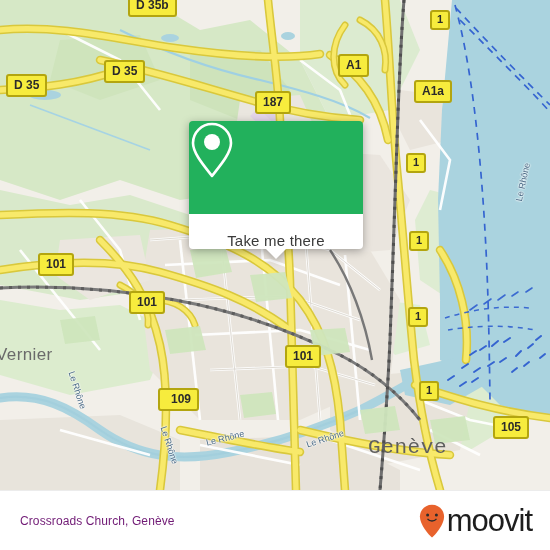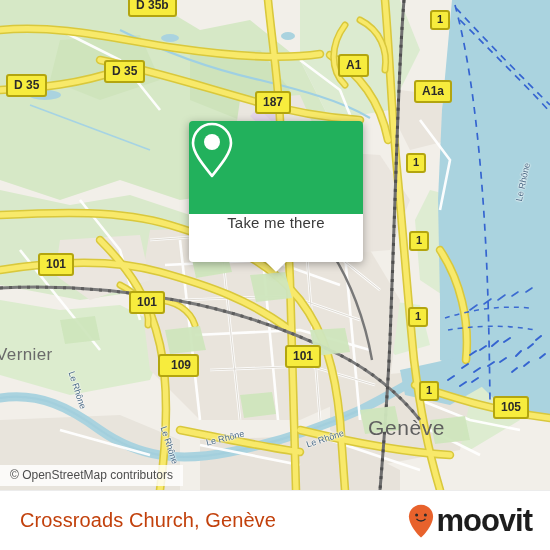--- a/index.html
+++ b/index.html
@@ -58,23 +58,23 @@
     filter:drop-shadow(0 2px 4px rgba(0,0,0,.32));
   }
   #popup-head{
     background:#22b15c;
     height:93px;
     border-radius:4px 4px 0 0;
     display:flex;align-items:center;justify-content:center;
   }
   #popup-foot{
     background:#ffffff;
-    height:48px;
+    height:35px;
     border-radius:0 0 4px 4px;
-    display:flex;align-items:flex-start;justify-content:center;
+    display:flex;align-items:flex-end;justify-content:center;
     position:relative;
   }
   #popup-foot-label{
     font-size:15px;color:#3a3a3a;letter-spacing:.2px;
   }
   #popup-tail{
     position:absolute;
     left:50%;bottom:-10px;margin-left:-11px;
     width:0;height:0;
     border-left:11px solid transparent;
@@ -91,23 +91,23 @@
   }
 
   
   #footer{
     position:absolute;left:0;top:490px;width:550px;height:60px;
     background:#ffffff;
     display:flex;align-items:center;justify-content:space-between;
     box-sizing:border-box;padding:0 18px 0 20px;
     border-top:1px solid #ececec;
   }
-  #footer-title{font-size:20px;color:#c2410c;letter-spacing:.1px;}
+  #footer-title{font-size:12px;color:#701a75;letter-spacing:.1px;}
   #brand{display:flex;align-items:center;gap:2px;}
-  #brand-word{font-size:31px;font-weight:bold;color:#1d1d1d;letter-spacing:-1px;line-height:1;}
+  #brand-word{font-size:31px;font-weight:normal;color:#1d1d1d;letter-spacing:-1px;line-height:1;}
 </style>
 </head>
 <body>
 
 <div id="app">
 
   <div id="map">
     <svg width="550" height="490" viewBox="0 0 550 490">
       <defs>
         <clipPath id="mapclip">
@@ -282,60 +282,59 @@
           <path d="M165,330 L200,326 L206,350 L170,354 Z"></path>
           <path d="M310,330 L345,328 L350,352 L315,356 Z"></path>
           <path d="M360,410 L395,406 L400,430 L365,434 Z"></path>
           <path d="M60,320 L95,316 L100,340 L65,344 Z"></path>
           <path d="M430,420 L465,416 L470,440 L435,444 Z"></path>
           <path d="M240,395 L272,392 L276,414 L244,418 Z"></path>
         </g>
       </g>
     </svg>
 
-    <div class="maplabel city-lg" style="left:368px;top:416px;">Genève</div>
+    <div class="maplabel city-lg" style="left:368px;top:436px;font-family:Liberation Mono, monospace;">Genève</div>
     <div class="maplabel city-md" style="left:-4px;top:345px;">Vernier</div>
 
     <div class="shield big" style="left:128px;top:-6px;">D 35b</div>
     <div class="shield big" style="left:104px;top:60px;">D 35</div>
     <div class="shield big" style="left:6px;top:74px;">D 35</div>
     <div class="shield big" style="left:338px;top:54px;">A1</div>
     <div class="shield big" style="left:255px;top:91px;">187</div>
     <div class="shield big" style="left:414px;top:80px;">A1a</div>
     <div class="shield" style="left:430px;top:10px;">1</div>
     <div class="shield" style="left:406px;top:153px;">1</div>
     <div class="shield" style="left:409px;top:231px;">1</div>
     <div class="shield" style="left:408px;top:307px;">1</div>
     <div class="shield" style="left:419px;top:381px;">1</div>
     <div class="shield big" style="left:38px;top:253px;">101</div>
     <div class="shield big" style="left:129px;top:291px;">101</div>
-    <div class="shield big" style="left:158px;top:354px;padding-left:11px;">109</div>
+    <div class="shield big" style="left:158px;top:388px;padding-left:11px;">109</div>
     <div class="shield big" style="left:285px;top:345px;">101</div>
-    <div class="shield big" style="left:493px;top:396px;">105</div>
+    <div class="shield big" style="left:493px;top:416px;">105</div>
 
     <div class="river" style="left:76px;top:370px;transform:rotate(72deg);transform-origin:left top;">Le Rhône</div>
     <div class="river" style="left:168px;top:425px;transform:rotate(72deg);transform-origin:left top;">Le Rhône</div>
     <div class="river" style="left:205px;top:438px;transform:rotate(-14deg);transform-origin:left top;">Le Rhône</div>
     <div class="river" style="left:305px;top:440px;transform:rotate(-18deg);transform-origin:left top;">Le Rhône</div>
     <div class="river" style="left:514px;top:200px;transform:rotate(-78deg);transform-origin:left top;">Le Rhône</div>
 
     <div id="popup">
       <div id="popup-head">
         <svg width="46" height="58" viewBox="0 0 46 58">
           <path d="M23 3 C12.5 3 4 11.5 4 22 C4 33 17 47 23 55 C29 47 42 33 42 22 C42 11.5 33.5 3 23 3 Z" fill="none" stroke="#ffffff" stroke-width="2.6" stroke-linejoin="round"></path>
           <circle cx="23" cy="21" r="8" fill="#ffffff"></circle>
         </svg>
       </div>
       <div id="popup-foot">
         <span id="popup-foot-label">Take me there</span>
         <div id="popup-tail"></div>
       </div>
     </div>
 
-    <div id="attrib">© OpenStreetMap contributors</div>
   </div>
 
   <div id="footer">
     <div id="footer-title">Crossroads Church, Genève</div>
     <div id="brand">
       <svg width="26" height="34" viewBox="0 0 26 34">
         <path d="M13 0.8 C6.2 0.8 0.9 6.1 0.9 12.6 C0.9 21 10 31.5 13 33.4 C16 31.5 25.1 21 25.1 12.6 C25.1 6.1 19.8 0.8 13 0.8 Z" fill="#e8622c"></path>
         <circle cx="8.6" cy="11" r="1.5" fill="#2b2b2b"></circle>
         <circle cx="17.4" cy="11" r="1.5" fill="#2b2b2b"></circle>
         <path d="M9 15.4 C10.6 17.4 15.4 17.4 17 15.4" stroke="#2b2b2b" stroke-width="1.5" fill="none" stroke-linecap="round"></path>

